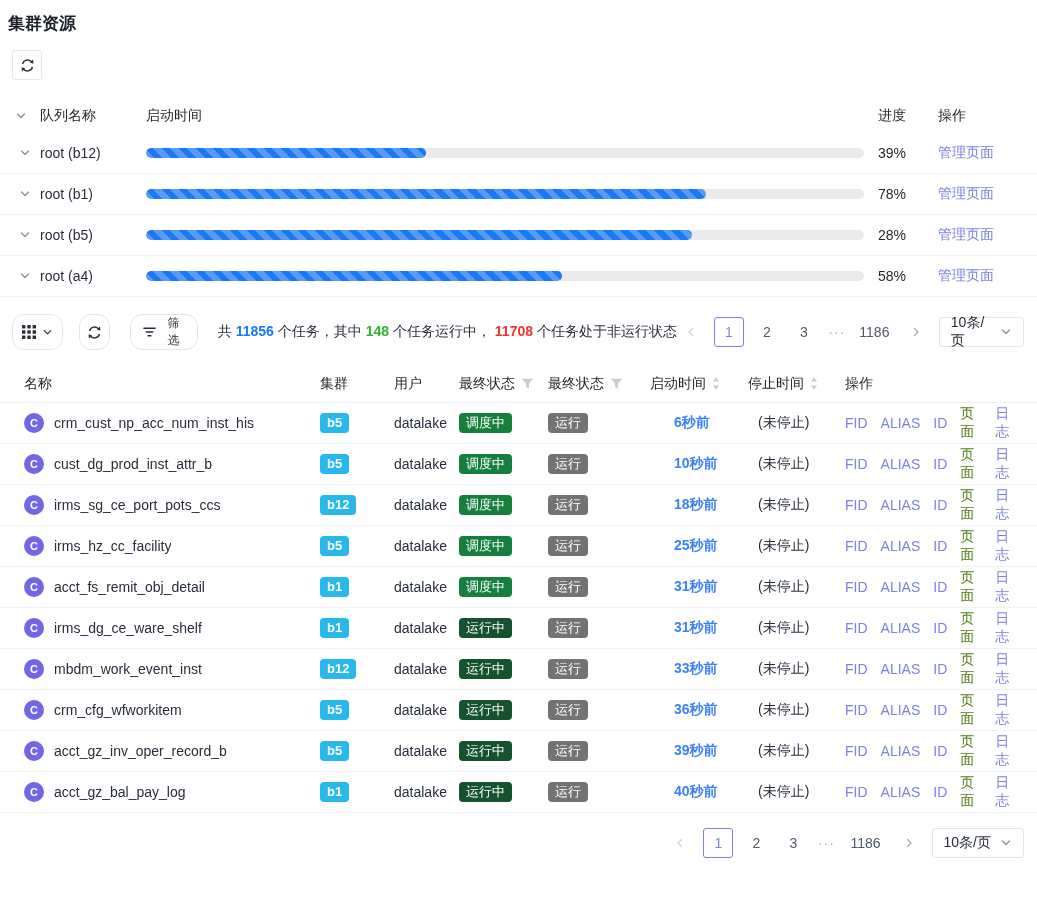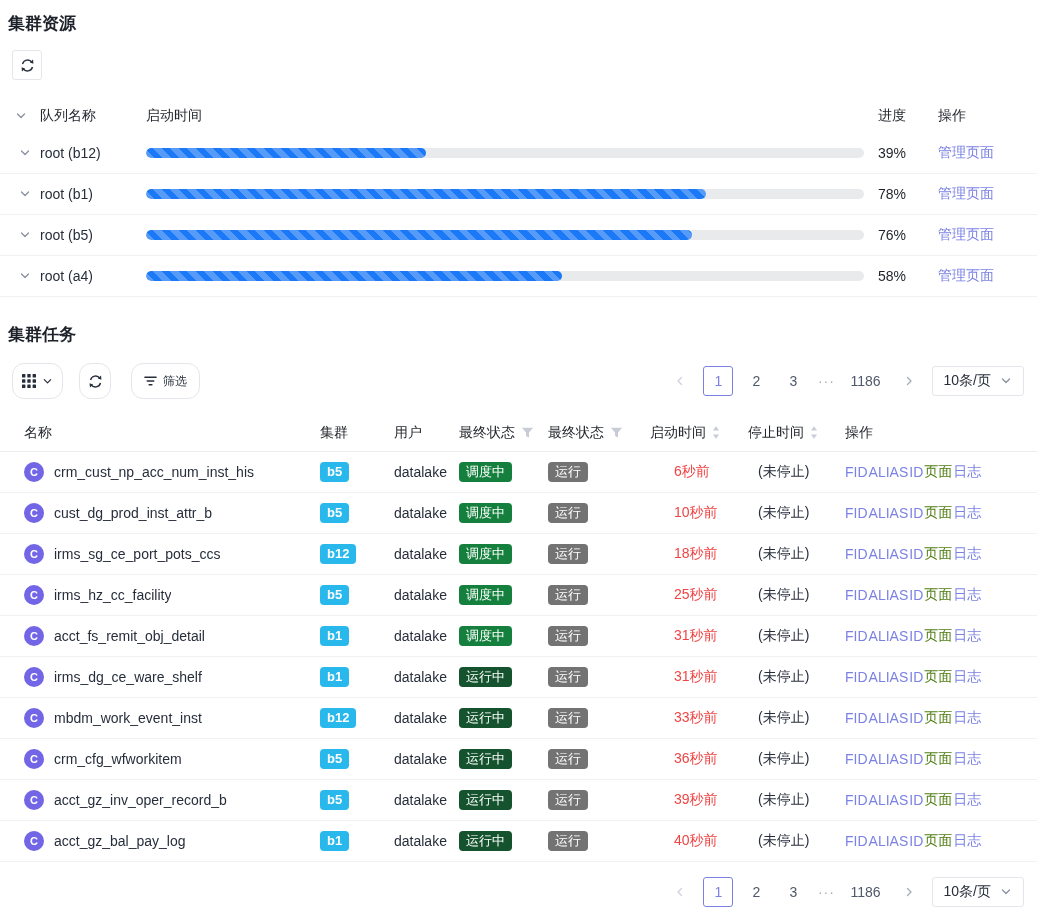--- a/index.html
+++ b/index.html
@@ -62,23 +62,23 @@
   .task-row{height:41px;border-bottom:1px solid #f0f1f3}
   .name-cell{display:flex;align-items:center;gap:10px;min-width:0}
   .avatar{width:20px;height:20px;border-radius:50%;background:#7265e6;color:#fff;font-size:11px;font-weight:700;
     display:inline-flex;align-items:center;justify-content:center;flex:0 0 20px}
   .tname{white-space:nowrap;overflow:hidden;text-overflow:ellipsis}
   .badge{display:inline-block;border-radius:4px;color:#fff;font-size:13px;line-height:16px;padding:2px 7px}
   .badge.cluster{background:#29b8ec;font-weight:700}
   .badge.scheduling{background:#15803d}
   .badge.running{background:#14532d}
   .badge.final{background:#737373}
-  .start-cell{font-weight:400;color:#ef4444;padding-left:24px}
+  .start-cell{font-weight:700;color:#3b82f6;padding-left:24px}
   .stop-cell{padding-left:10px}
-  .ops-cell{display:flex;align-items:center;gap:1px}
+  .ops-cell{display:flex;align-items:center;gap:13px}
   .op-disabled{color:#4d7c0f;cursor:not-allowed}
   svg{display:block}
 </style>
 </head>
 <body>
 
 <div class="page">
 
   
   <h2 class="section-title res-title">集群资源</h2>
@@ -142,21 +142,21 @@
             <svg width="12" height="12" viewBox="0 0 12 12">
               <path d="M2.5 4l3.5 3.5L9.5 4" fill="none" stroke="currentColor" stroke-width="1.3" stroke-linecap="round" stroke-linejoin="round"></path>
             </svg>
           </span>
     <span>root (b5)</span>
     <div class="bar-cell">
       <div class="track">
               <div class="fill" style="width:76%"></div>
             </div>
     </div>
-    <span class="percent">76%</span>
+    <span class="percent">28%</span>
     <a class="link">管理页面</a>
   </div>
   <div class="res-row">
     <span class="chev">
             <svg width="12" height="12" viewBox="0 0 12 12">
               <path d="M2.5 4l3.5 3.5L9.5 4" fill="none" stroke="currentColor" stroke-width="1.3" stroke-linecap="round" stroke-linejoin="round"></path>
             </svg>
           </span>
     <span>root (a4)</span>
     <div class="bar-cell">
@@ -164,21 +164,20 @@
               <div class="fill" style="width:58%"></div>
             </div>
     </div>
     <span class="percent">58%</span>
     <a class="link">管理页面</a>
   </div>
       </div>
   </div>
 
   
-  <h2 class="section-title task-title">集群任务</h2>
 
   <div class="toolbar">
     <button class="tool-btn">
       <span>
         <svg width="14" height="14" viewBox="0 0 14 14" fill="currentColor">
           <rect x="0" y="0" width="3.4" height="3.4" rx="0.5"></rect>
             <rect x="5.3" y="0" width="3.4" height="3.4" rx="0.5"></rect>
             <rect x="10.6" y="0" width="3.4" height="3.4" rx="0.5"></rect>
           <rect x="0" y="5.3" width="3.4" height="3.4" rx="0.5"></rect>
             <rect x="5.3" y="5.3" width="3.4" height="3.4" rx="0.5"></rect>
@@ -210,20 +209,23 @@
       <span>
         <svg width="13" height="12" viewBox="0 0 14 12" stroke="currentColor" stroke-width="1.6" stroke-linecap="round" fill="none">
           <path d="M1 2h12"></path>
             <path d="M3.5 6h7"></path>
             <path d="M5.5 10h3"></path>
         </svg>
       </span>
       <span>筛选</span>
     </button>
 
+    <div class="summary">
+      <span>共 </span><span class="num blue">11856</span><span> 个任务，其中 </span><span class="num green">148</span><span> 个任务运行中， </span><span class="num red">11708</span><span> 个任务处于非运行状态</span>
+    </div>
 
     <div class="pager" id="pager-top">
   <button class="pg-item pg-arrow prev">
           <span>
             <svg width="12" height="12" viewBox="0 0 12 12">
               <path d="M7.5 2.5 4 6l3.5 3.5" fill="none" stroke="currentColor" stroke-width="1.4" stroke-linecap="round" stroke-linejoin="round"></path>
             </svg>
           </span>
         </button>
   <button class="pg-item active">1</button>

